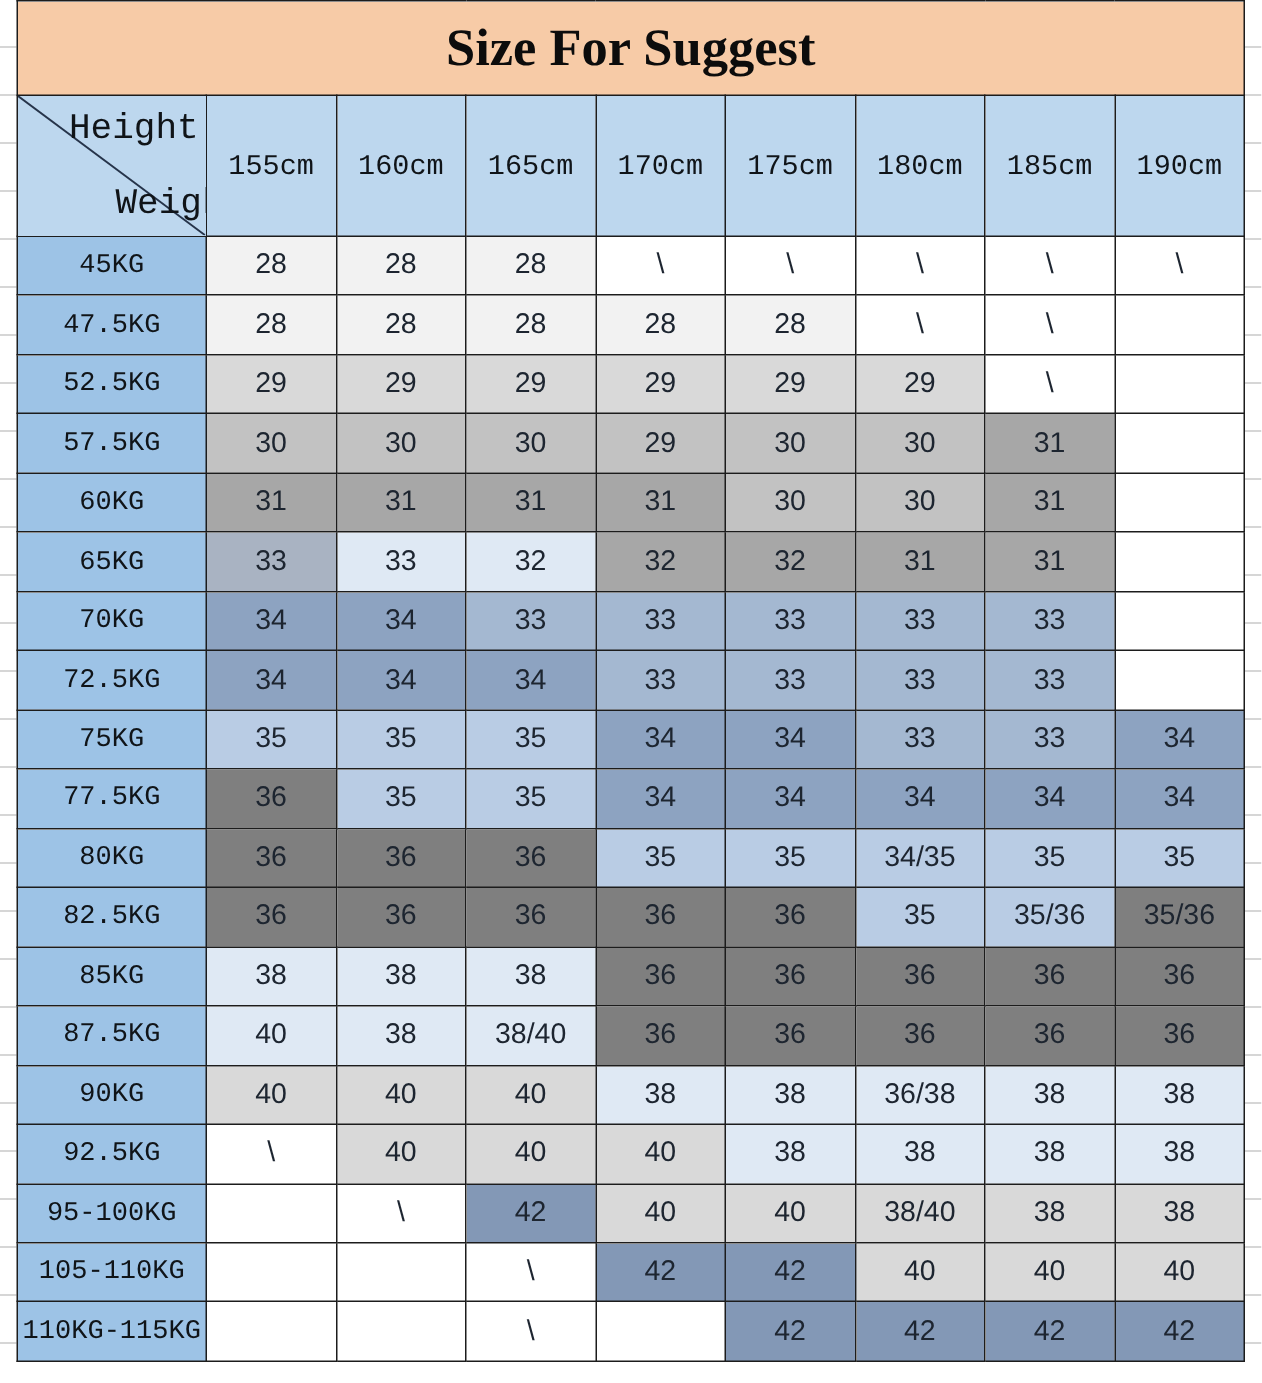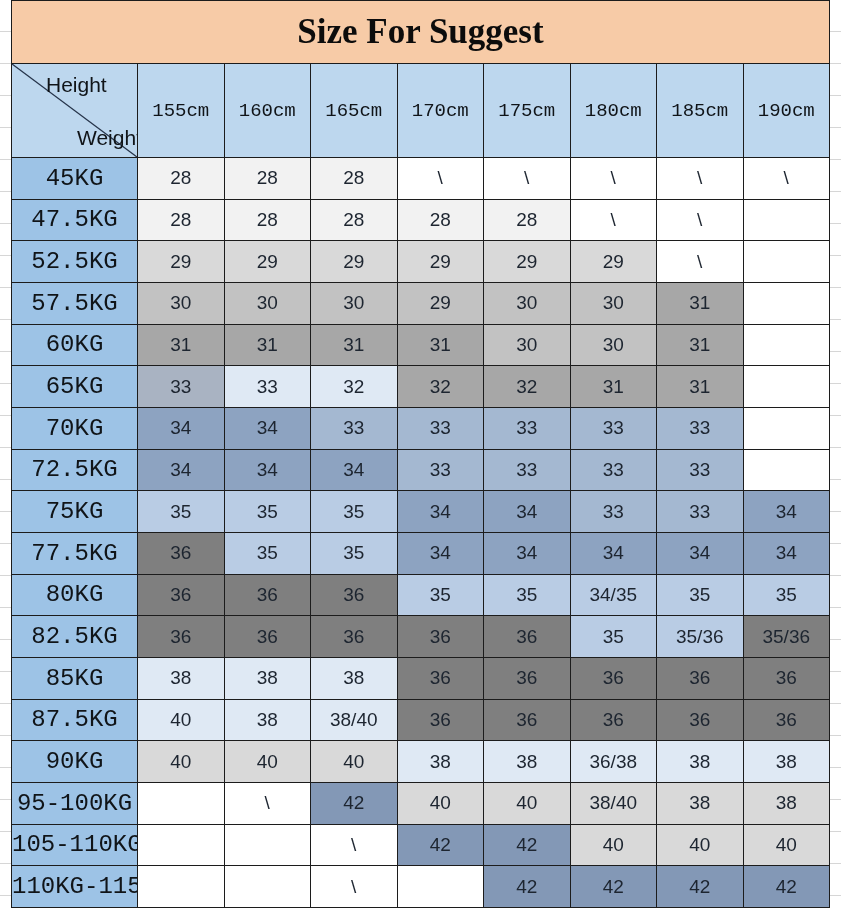--- a/index.html
+++ b/index.html
@@ -24,33 +24,33 @@
   }
   td { border:1px solid #1c1c1c; text-align:center; vertical-align:middle; padding:0; overflow:hidden; }
 
   td.title-cell {
     height:62px; background:#f7cba7; color:#0c0c0c;
     font-family:"Liberation Serif", serif; font-weight:bold; font-size:35px;
   }
   td.corner-cell { background:#bdd7ee; position:relative; }
   .corner-svg { position:absolute; left:0; top:0; width:100%; height:100%; display:block; }
   .corner-label {
-    position:absolute; font-family:Liberation Sans, sans-serif; font-size:21px; color:#101418;
+    position:absolute; font-family:Liberation Mono, monospace; font-size:24px; color:#101418;
     white-space:nowrap;
   }
   .corner-label.height { top:9px; left:34px; }
   .corner-label.weight { bottom:7px; left:20px;margin-left:45px; }
 
   td.col-header {
     height:93px; background:#bdd7ee; color:#101418;
     font-family:"Liberation Mono", monospace; font-size:19px;
   }
   td.row-label {
     background:#9dc3e6; color:#101418;
-    font-family:"Liberation Mono", monospace; font-size:24px; white-space:nowrap;
+    font-family:"Liberation Mono", monospace; font-size:18px; white-space:nowrap;
   }
   td.size-cell { font-size:19px; color:#1d2530; font-family:"Liberation Sans", sans-serif; }
 </style>
 </head>
 <body>
 
 <div class="sheet">
   <div class="sliver left"></div>
   <div class="sliver right"></div>
   <div class="bottom-strip"></div>
@@ -249,20 +249,31 @@
           <td class="size-cell" style="background: rgb(217, 217, 217);">40</td>
           <td class="size-cell" style="background: rgb(217, 217, 217);">40</td>
           <td class="size-cell" style="background: rgb(217, 217, 217);">40</td>
           <td class="size-cell" style="background: rgb(223, 233, 244);">38</td>
           <td class="size-cell" style="background: rgb(223, 233, 244);">38</td>
           <td class="size-cell" style="background: rgb(223, 233, 244);">36/38</td>
           <td class="size-cell" style="background: rgb(223, 233, 244);">38</td>
           <td class="size-cell" style="background: rgb(223, 233, 244);">38</td>
         </tr>
         <tr>
+          <td class="row-label">92.5KG</td>
+          <td class="size-cell" style="background: rgb(255, 255, 255);">\</td>
+          <td class="size-cell" style="background: rgb(217, 217, 217);">40</td>
+          <td class="size-cell" style="background: rgb(217, 217, 217);">40</td>
+          <td class="size-cell" style="background: rgb(217, 217, 217);">40</td>
+          <td class="size-cell" style="background: rgb(223, 233, 244);">38</td>
+          <td class="size-cell" style="background: rgb(223, 233, 244);">38</td>
+          <td class="size-cell" style="background: rgb(223, 233, 244);">38</td>
+          <td class="size-cell" style="background: rgb(223, 233, 244);">38</td>
+        </tr>
+        <tr>
           <td class="row-label">95-100KG</td>
           <td class="size-cell" style="background: rgb(255, 255, 255);"></td>
           <td class="size-cell" style="background: rgb(255, 255, 255);">\</td>
           <td class="size-cell" style="background: rgb(131, 152, 182);">42</td>
           <td class="size-cell" style="background: rgb(217, 217, 217);">40</td>
           <td class="size-cell" style="background: rgb(217, 217, 217);">40</td>
           <td class="size-cell" style="background: rgb(217, 217, 217);">38/40</td>
           <td class="size-cell" style="background: rgb(217, 217, 217);">38</td>
           <td class="size-cell" style="background: rgb(217, 217, 217);">38</td>
         </tr>

